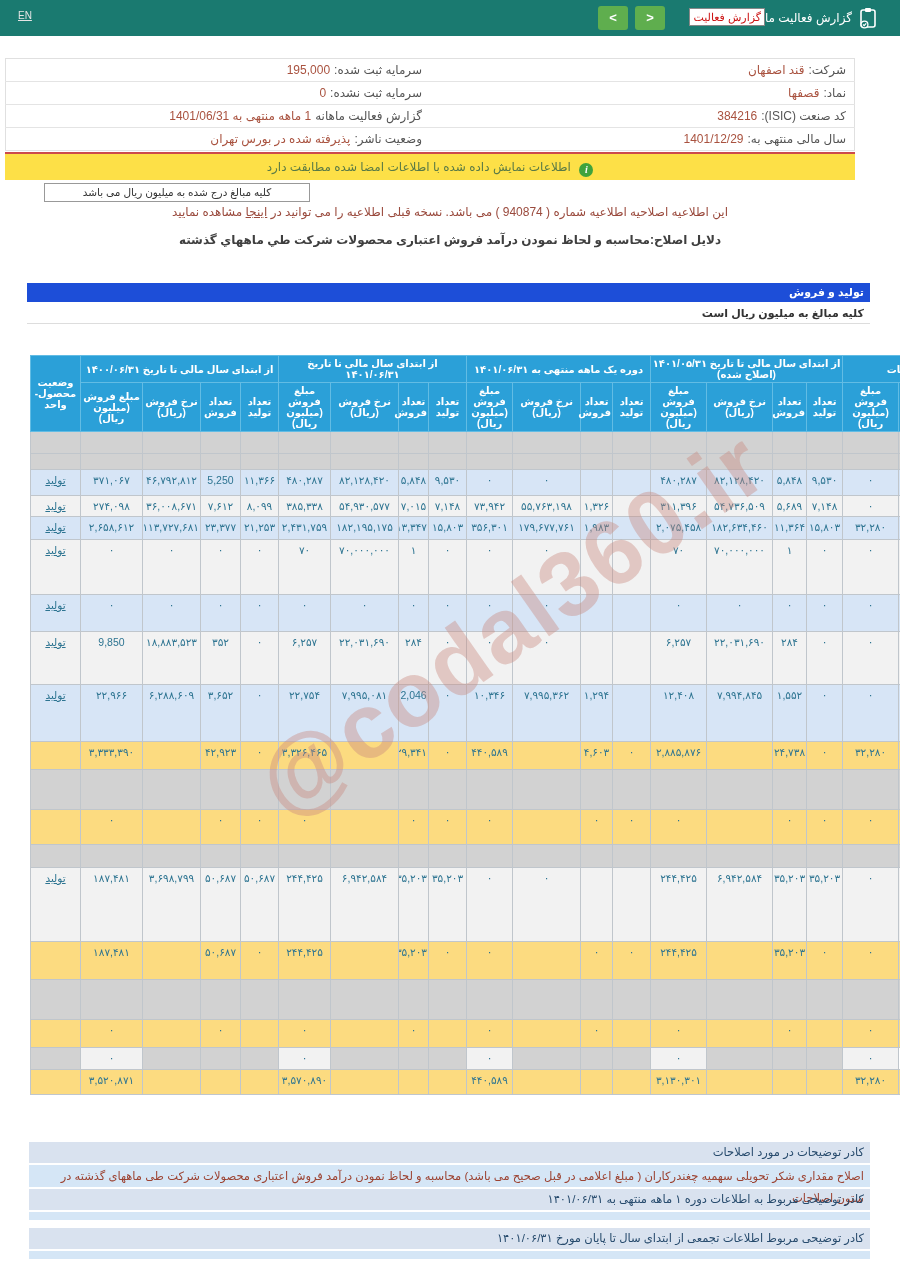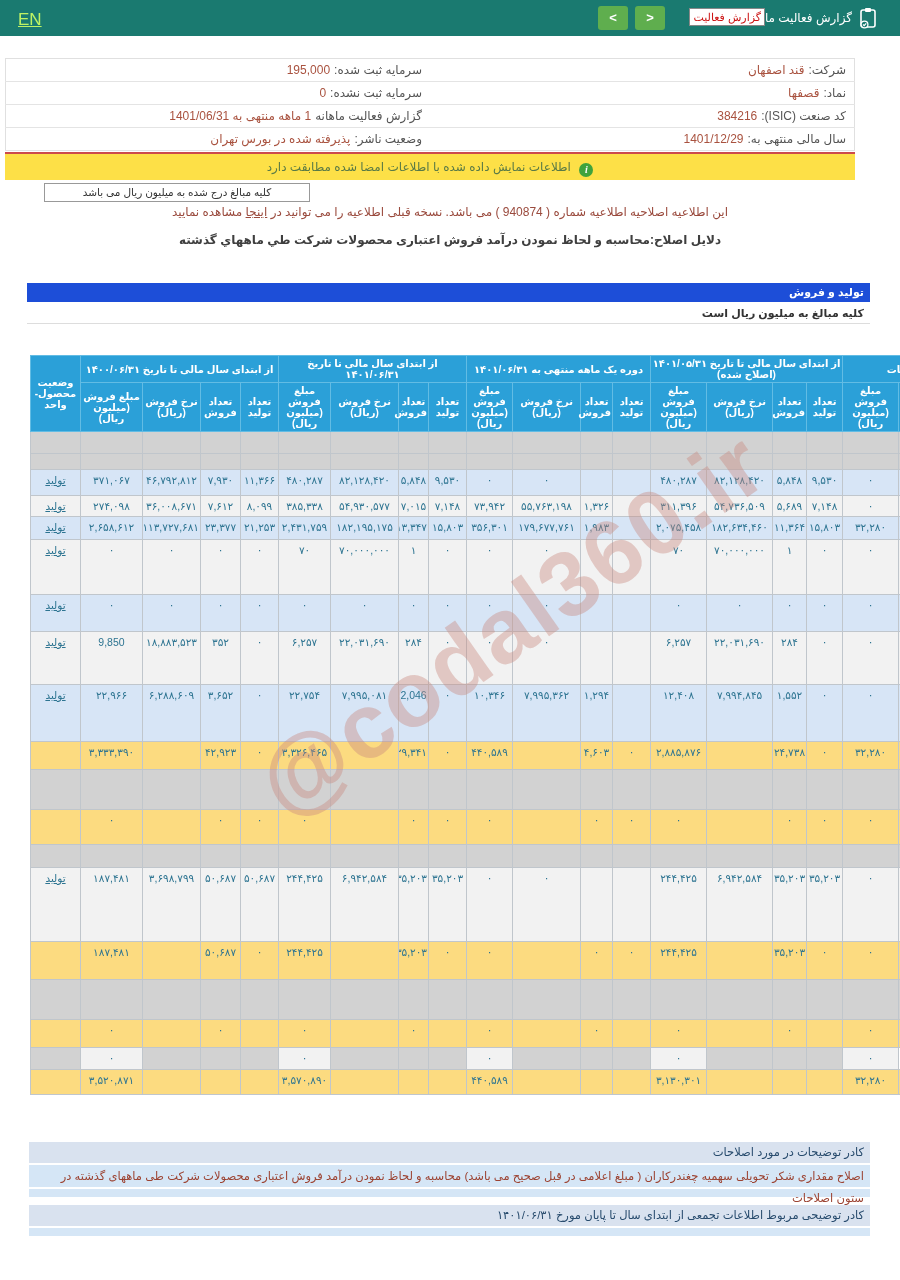--- a/index.html
+++ b/index.html
@@ -1,20 +1,20 @@
 <!DOCTYPE html>
 <html lang="fa"><head>
 <meta charset="utf-8">
 <style>
   html,body{margin:0;padding:0}
   body{width:900px;height:1280px;overflow:hidden;position:relative;background:#fff;
        font-family:"Liberation Sans","DejaVu Sans",sans-serif;}
   
   #topbar{position:absolute;left:0;top:0;width:900px;height:36px;background:#1a7a70;z-index:10}
-  #en-link{position:absolute;left:18px;top:10px;color:#bef264;font-size:17px;text-decoration:underline;cursor:pointer}
+  #en-link{position:absolute;left:18px;top:10px;color:#e5e5e5;font-size:10px;text-decoration:underline;cursor:pointer}
   #tb-icon{position:absolute;right:22px;top:7px}
   #tb-title{position:absolute;right:48px;top:11px;color:#fff;font-size:12px;direction:rtl}
   #tb-search{position:absolute;right:135px;top:8px;width:76px;height:18px;border:1px solid #888;background:#fff;
              color:#cc1111;font-size:11px;direction:rtl;padding:0 3px;box-sizing:border-box}
   .tb-btn{position:absolute;top:6px;width:30px;height:24px;background:#5fae4e;border:none;border-radius:3px;
           color:#fff;font-weight:bold;font-size:13px;line-height:24px;text-align:center;cursor:pointer;padding:0}
   #btn-next{right:235px}
   #btn-prev{right:272px}
   
   #info-table{position:absolute;right:45px;top:58px;width:850px;border-collapse:collapse;direction:rtl;
@@ -211,21 +211,21 @@
           <td></td>
           <td></td>
           <td></td>
           <td></td>
           <td></td>
         </tr>
         <tr class="blue" style="height: 26px;">
           <td><span class="status-link">تولید</span></td>
           <td>۳۷۱,۰۶۷</td>
           <td>۴۶,۷۹۲,۸۱۲</td>
-          <td>۷,۹۳۰</td>
+          <td>5,250</td>
           <td>۱۱,۳۶۶</td>
           <td>۴۸۰,۲۸۷</td>
           <td>۸۲,۱۲۸,۴۲۰</td>
           <td>۵,۸۴۸</td>
           <td>۹,۵۳۰</td>
           <td>۰</td>
           <td>۰</td>
           <td></td>
           <td></td>
           <td>۴۸۰,۲۸۷</td>
@@ -573,16 +573,17 @@
         </tr>
       </tbody>
   </table>
 </div>
 
 <div id="watermark">@codal360.ir</div>
 
 <div id="footer">
     <div class="f-row f-head">کادر توضیحات در مورد اصلاحات</div>
     <div class="f-row f-note">اصلاح مقداری شکر تحویلی سهمیه چغندرکاران ( مبلغ اعلامی در قبل صحیح می باشد) محاسبه و لحاظ نمودن درآمد فروش اعتباری محصولات شرکت طی ماههای گذشته در ستون اصلاحات</div>
+    <div class="f-row f-head">کادر توضیحی مربوط به اطلاعات دوره ۱ ماهه منتهی به ۱۴۰۱/۰۶/۳۱</div>
     <div class="f-row f-empty"></div>
     <div class="f-row f-head gap6">کادر توضیحی مربوط اطلاعات تجمعی از ابتدای سال تا پایان مورخ ۱۴۰۱/۰۶/۳۱</div>
     <div class="f-row f-empty"></div>
   </div>
 
 </body></html>

